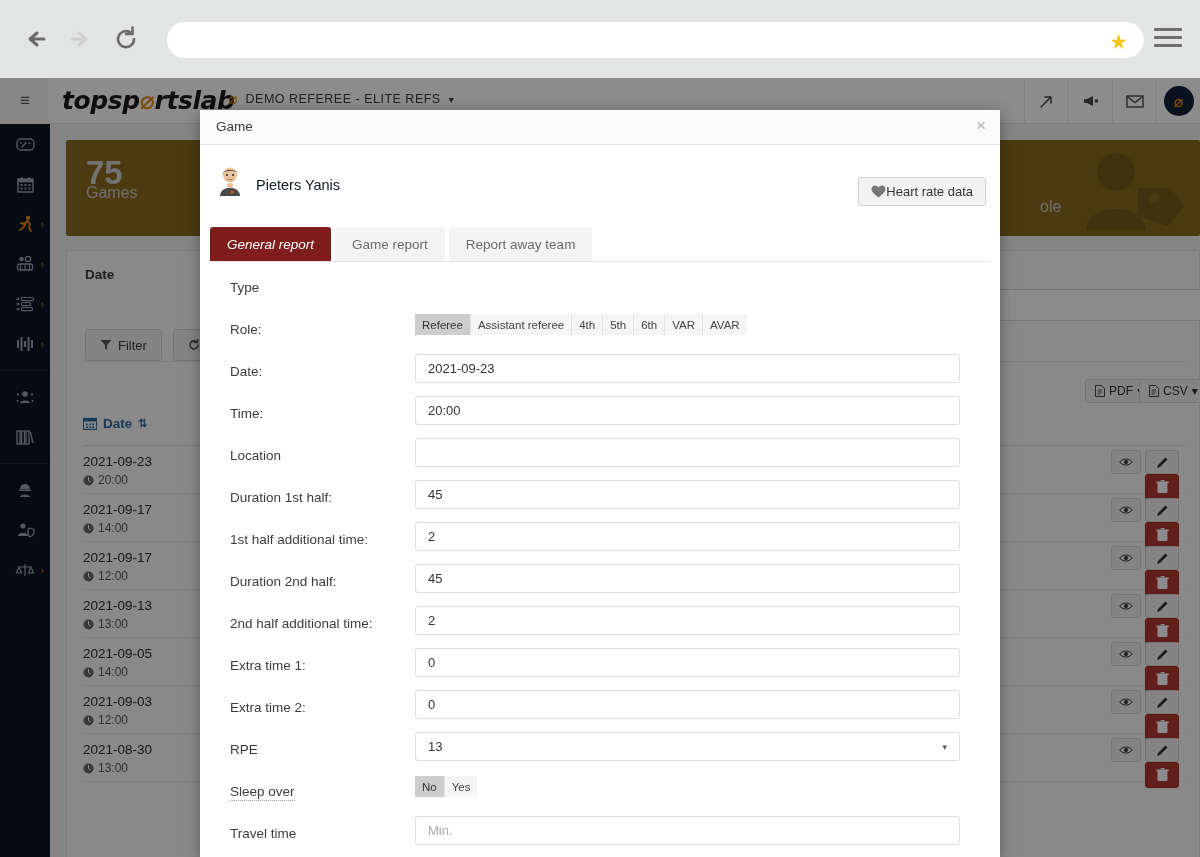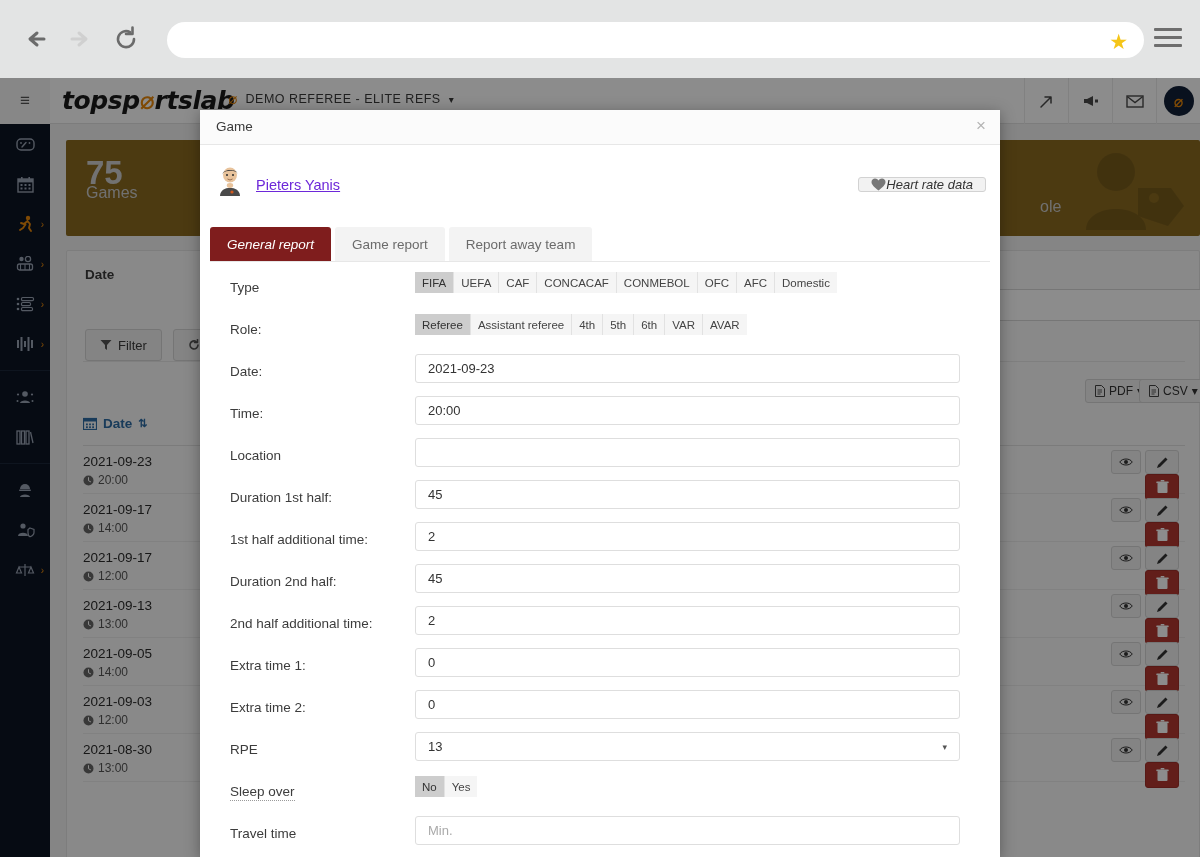--- a/index.html
+++ b/index.html
@@ -156,26 +156,26 @@
   }
   #modal-header {
     position: absolute; top: 0; left: 0; width: 800px; height: 35px;
     background: #fbfbfb; border-bottom: 1px solid #e7e7e7;
   }
   #modal-title { position: absolute; left: 16px; top: 9px; font-size: 13.5px; color: #3a3a3a; }
   #modal-close { position: absolute; right: 14px; top: 6px; font-size: 17px; color: #b4b4b4; }
   #modal-body { position: absolute; top: 35px; left: 0; width: 800px; height: 712px; background: #fff; }
   #person-row { position: absolute; left: 16px; top: 22px; display: flex; align-items: center; gap: 12px; }
   #person-avatar { font-size: 27px; line-height: 1; }
-  #person-name { font-size: 14.5px; color: #6d28d9; text-decoration: underline; }
+  #person-name { font-size: 14.5px; color: #0f172a; }
   #hr-btn {
-    position: absolute; right: 14px; top: 32px; height: 15px;
+    position: absolute; right: 14px; top: 32px; height: 29px;
     border: 1px solid #d2d2d2; border-radius: 3px; background: #f2f2f2;
     display: flex; align-items: center; padding: 0 12px;
-    font-size: 13px; color: #333; font-style: italic;
+    font-size: 13px; color: #333;
   }
   #tabs { position: absolute; left: 10px; top: 82px; display: flex; gap: 4px; }
   .tab {
     height: 34px; padding: 0 17px; display: flex; align-items: center;
     font-size: 13.5px; color: #6b6b6b; background: #f3f3f3;
     border-top-left-radius: 3px; border-top-right-radius: 3px;
   }
   .tab.active { background: #7f1d1d; color: #fff; font-style: italic; }
   #tab-underline { position: absolute; left: 10px; top: 116px; width: 780px; height: 1px; background: #e7e7e7; }
   #form { position: absolute; left: 0; top: 125px; width: 800px; }
@@ -761,30 +761,20 @@
           </div>
           <div class="tab">
             <span>Report away team</span>
           </div>
         </div>
       <div id="tab-underline"></div>
       <div id="form">
 
         <div class="frow">
           <div class="flabel">Type</div>
-          <div class="btn-group" id="bg-type">
-              <div class="bg-item sel">FIFA</div>
-              <div class="bg-item">UEFA</div>
-              <div class="bg-item">CAF</div>
-              <div class="bg-item">CONCACAF</div>
-              <div class="bg-item">CONMEBOL</div>
-              <div class="bg-item">OFC</div>
-              <div class="bg-item">AFC</div>
-              <div class="bg-item">Domestic</div>
-            </div>
         </div>
 
         <div class="frow">
           <div class="flabel">Role:</div>
           <div class="btn-group" id="bg-role">
               <div class="bg-item sel">Referee</div>
               <div class="bg-item">Assistant referee</div>
               <div class="bg-item">4th</div>
               <div class="bg-item">5th</div>
               <div class="bg-item">6th</div>

